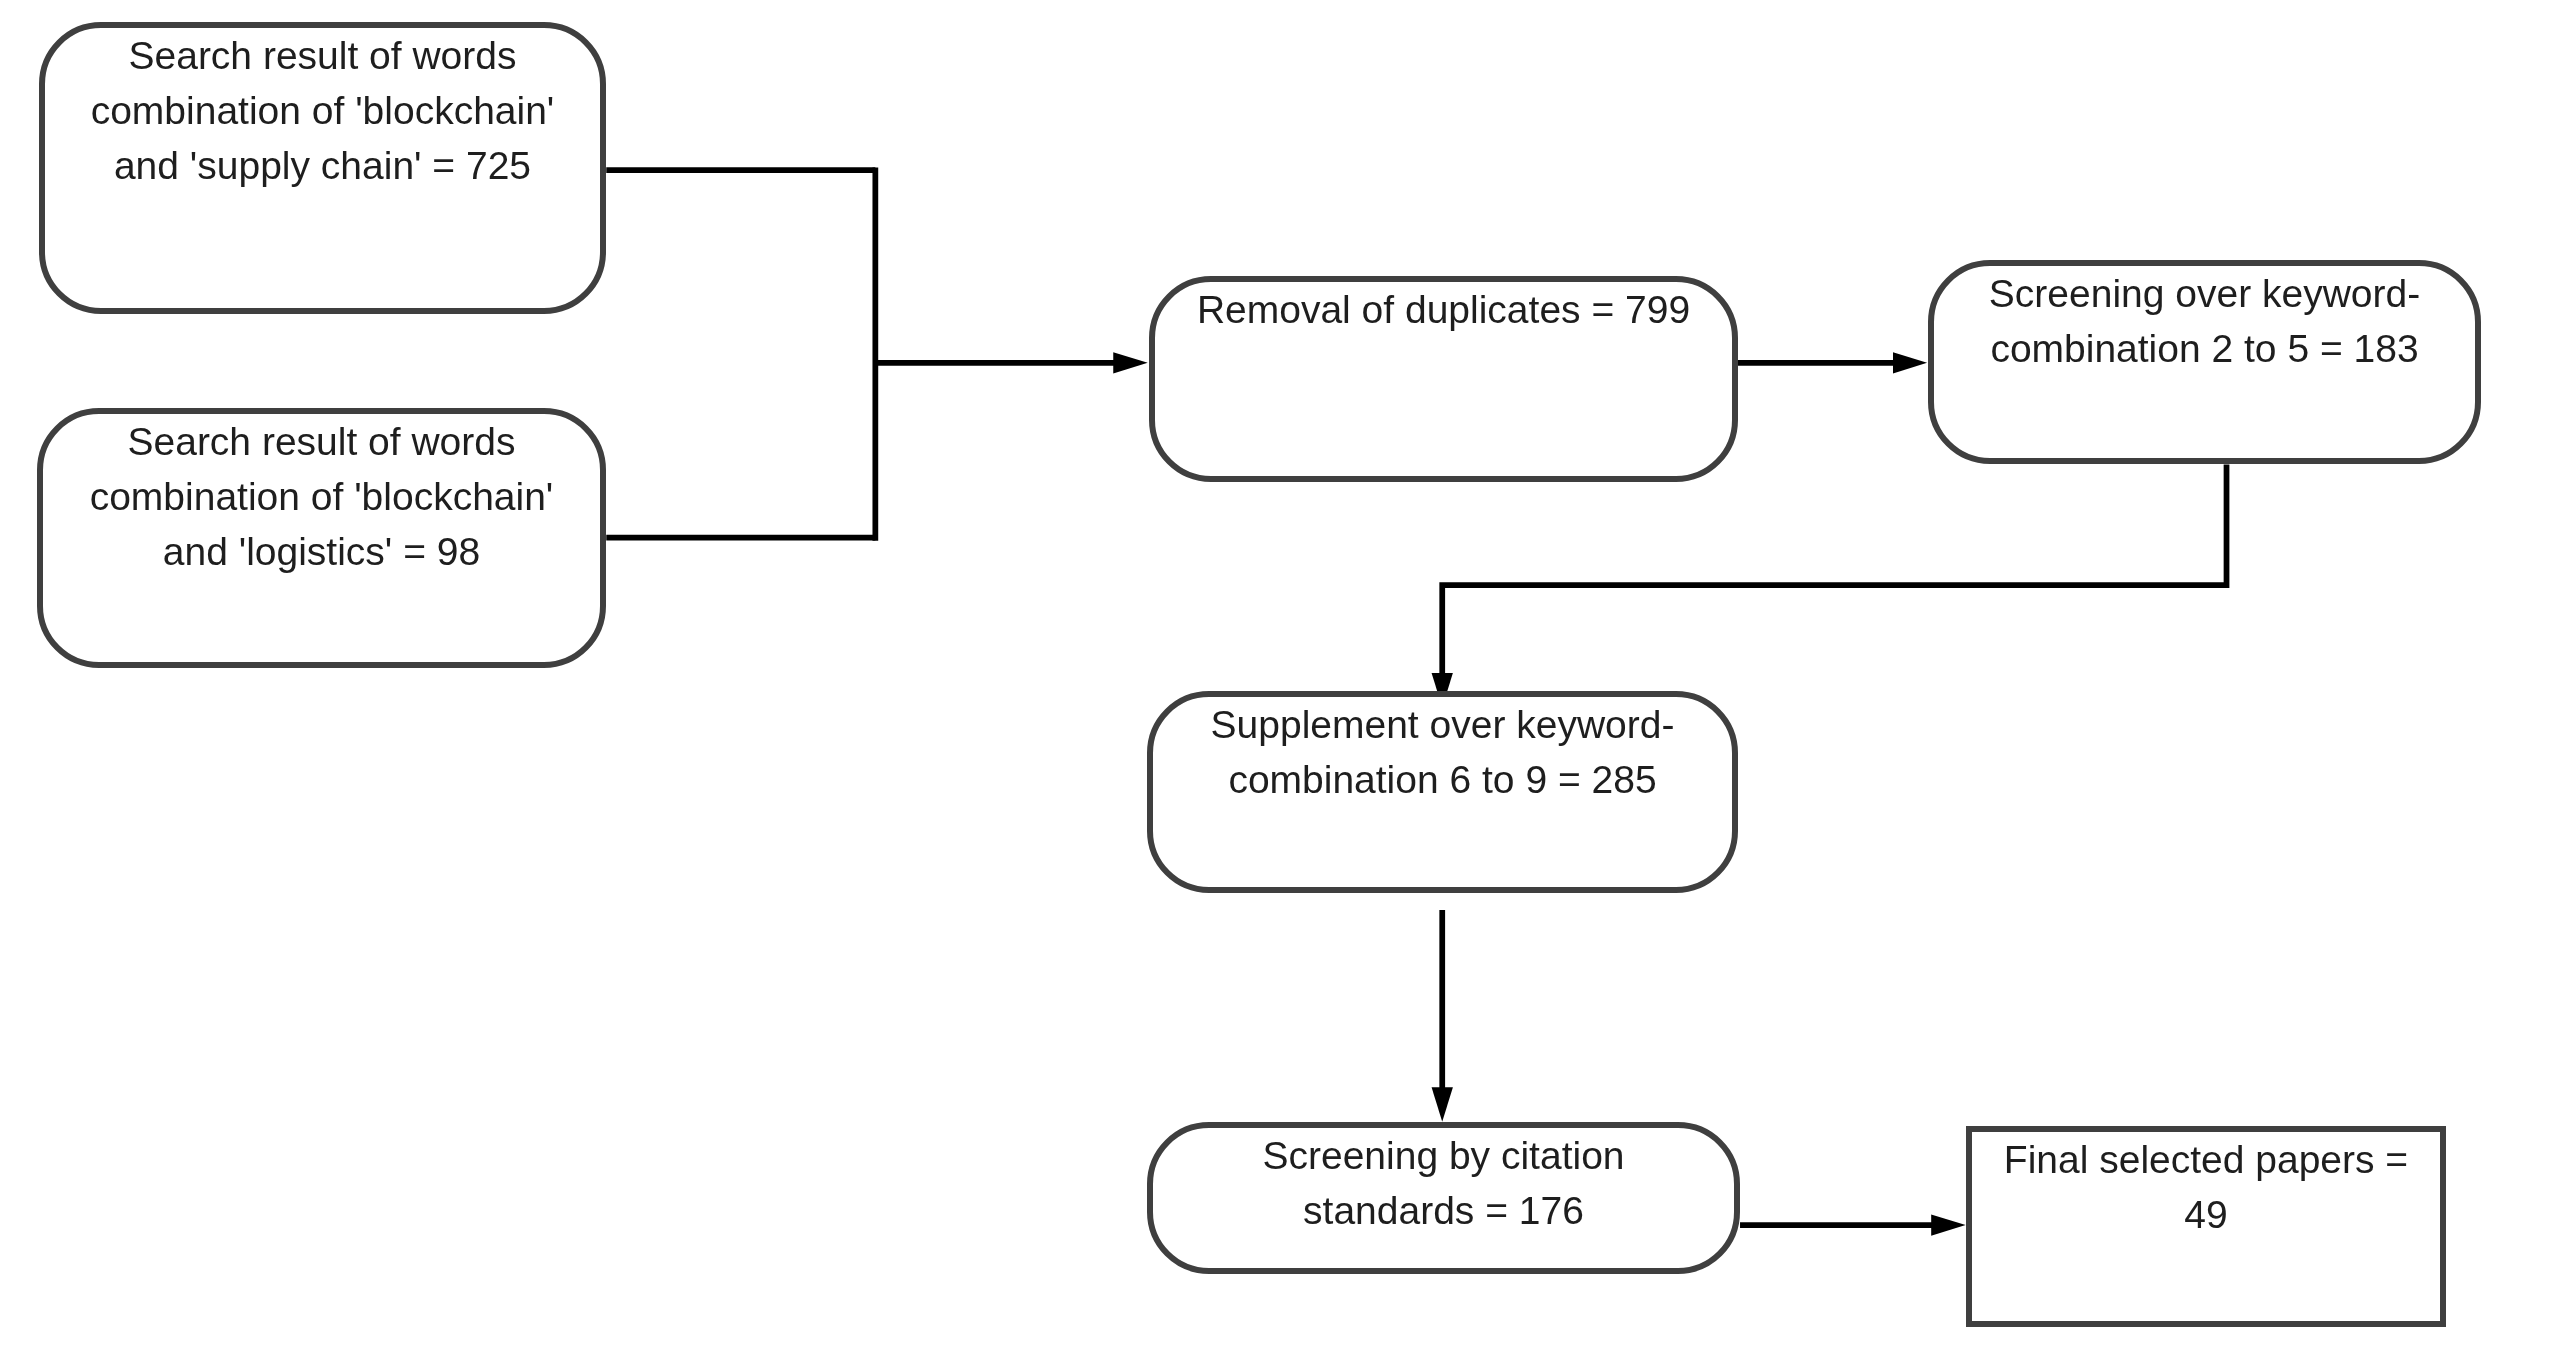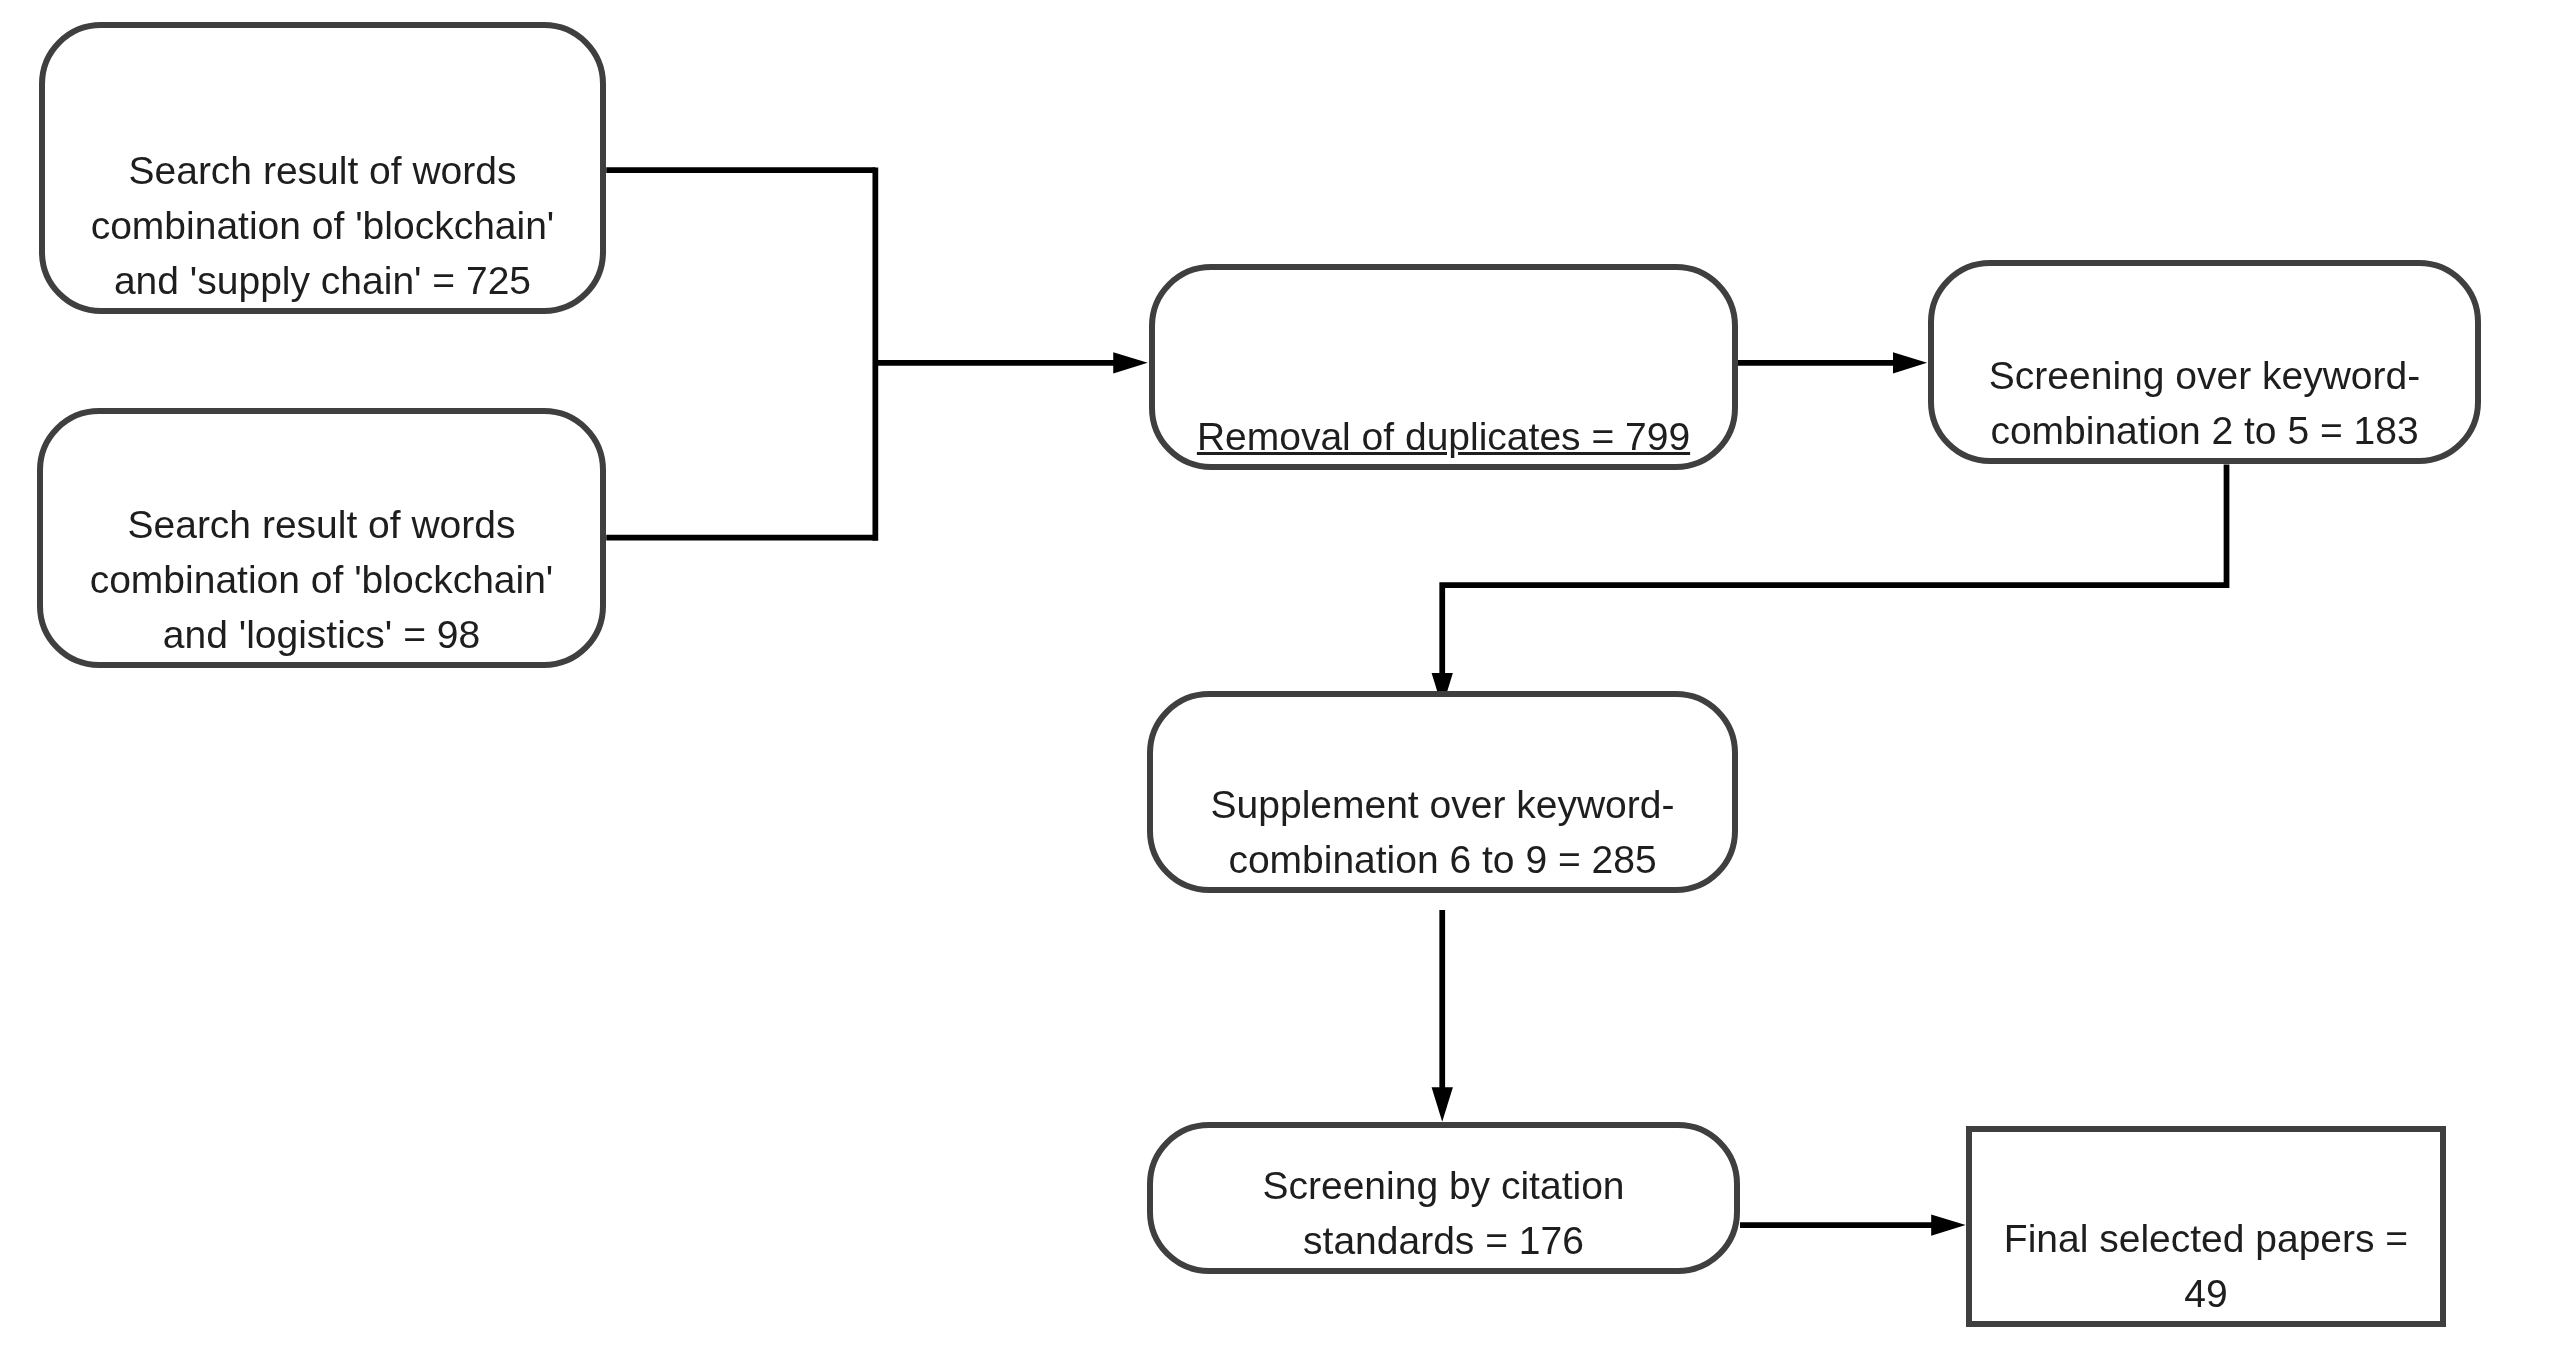--- a/index.html
+++ b/index.html
@@ -22,36 +22,36 @@
     width: 2576px;
     height: 1359px;
     pointer-events: none;
   }
   .node {
     position: absolute;
     box-sizing: border-box;
     border: 6.6px solid #3f3f3f;
     background: #ffffff;
     display: flex;
-    align-items: flex-end;
+    align-items: flex-start;
     justify-content: center;
     text-align: center;
     color: #1e1e1e;
     font-size: 39px;
     line-height: 55px;
     white-space: pre-line;
     padding: 0 28px;
   }
   .node--rounded { border-radius: 62px; }
   .node--rect    { border-radius: 0; }
 
   
   #node-search-supply   { left:   39px; top:   22px; width: 567px; height: 292px; }
   #node-search-logistics{ left:   37px; top:  408px; width: 569px; height: 260px; }
-  #node-removal         { left: 1149px; top:  264px; width: 589px; height: 206px; text-decoration: underline; }
+  #node-removal         { left: 1149px; top:  276px; width: 589px; height: 206px; }
   #node-screening-kw    { left: 1928px; top:  260px; width: 553px; height: 204px; }
   #node-supplement-kw   { left: 1147px; top:  691px; width: 591px; height: 202px; }
   #node-screening-cit   { left: 1147px; top: 1122px; width: 593px; height: 152px; }
   #node-final           { left: 1966px; top: 1126px; width: 480px; height: 201px; }
 </style>
 </head>
 <body>
 
 <div class="canvas">
 

